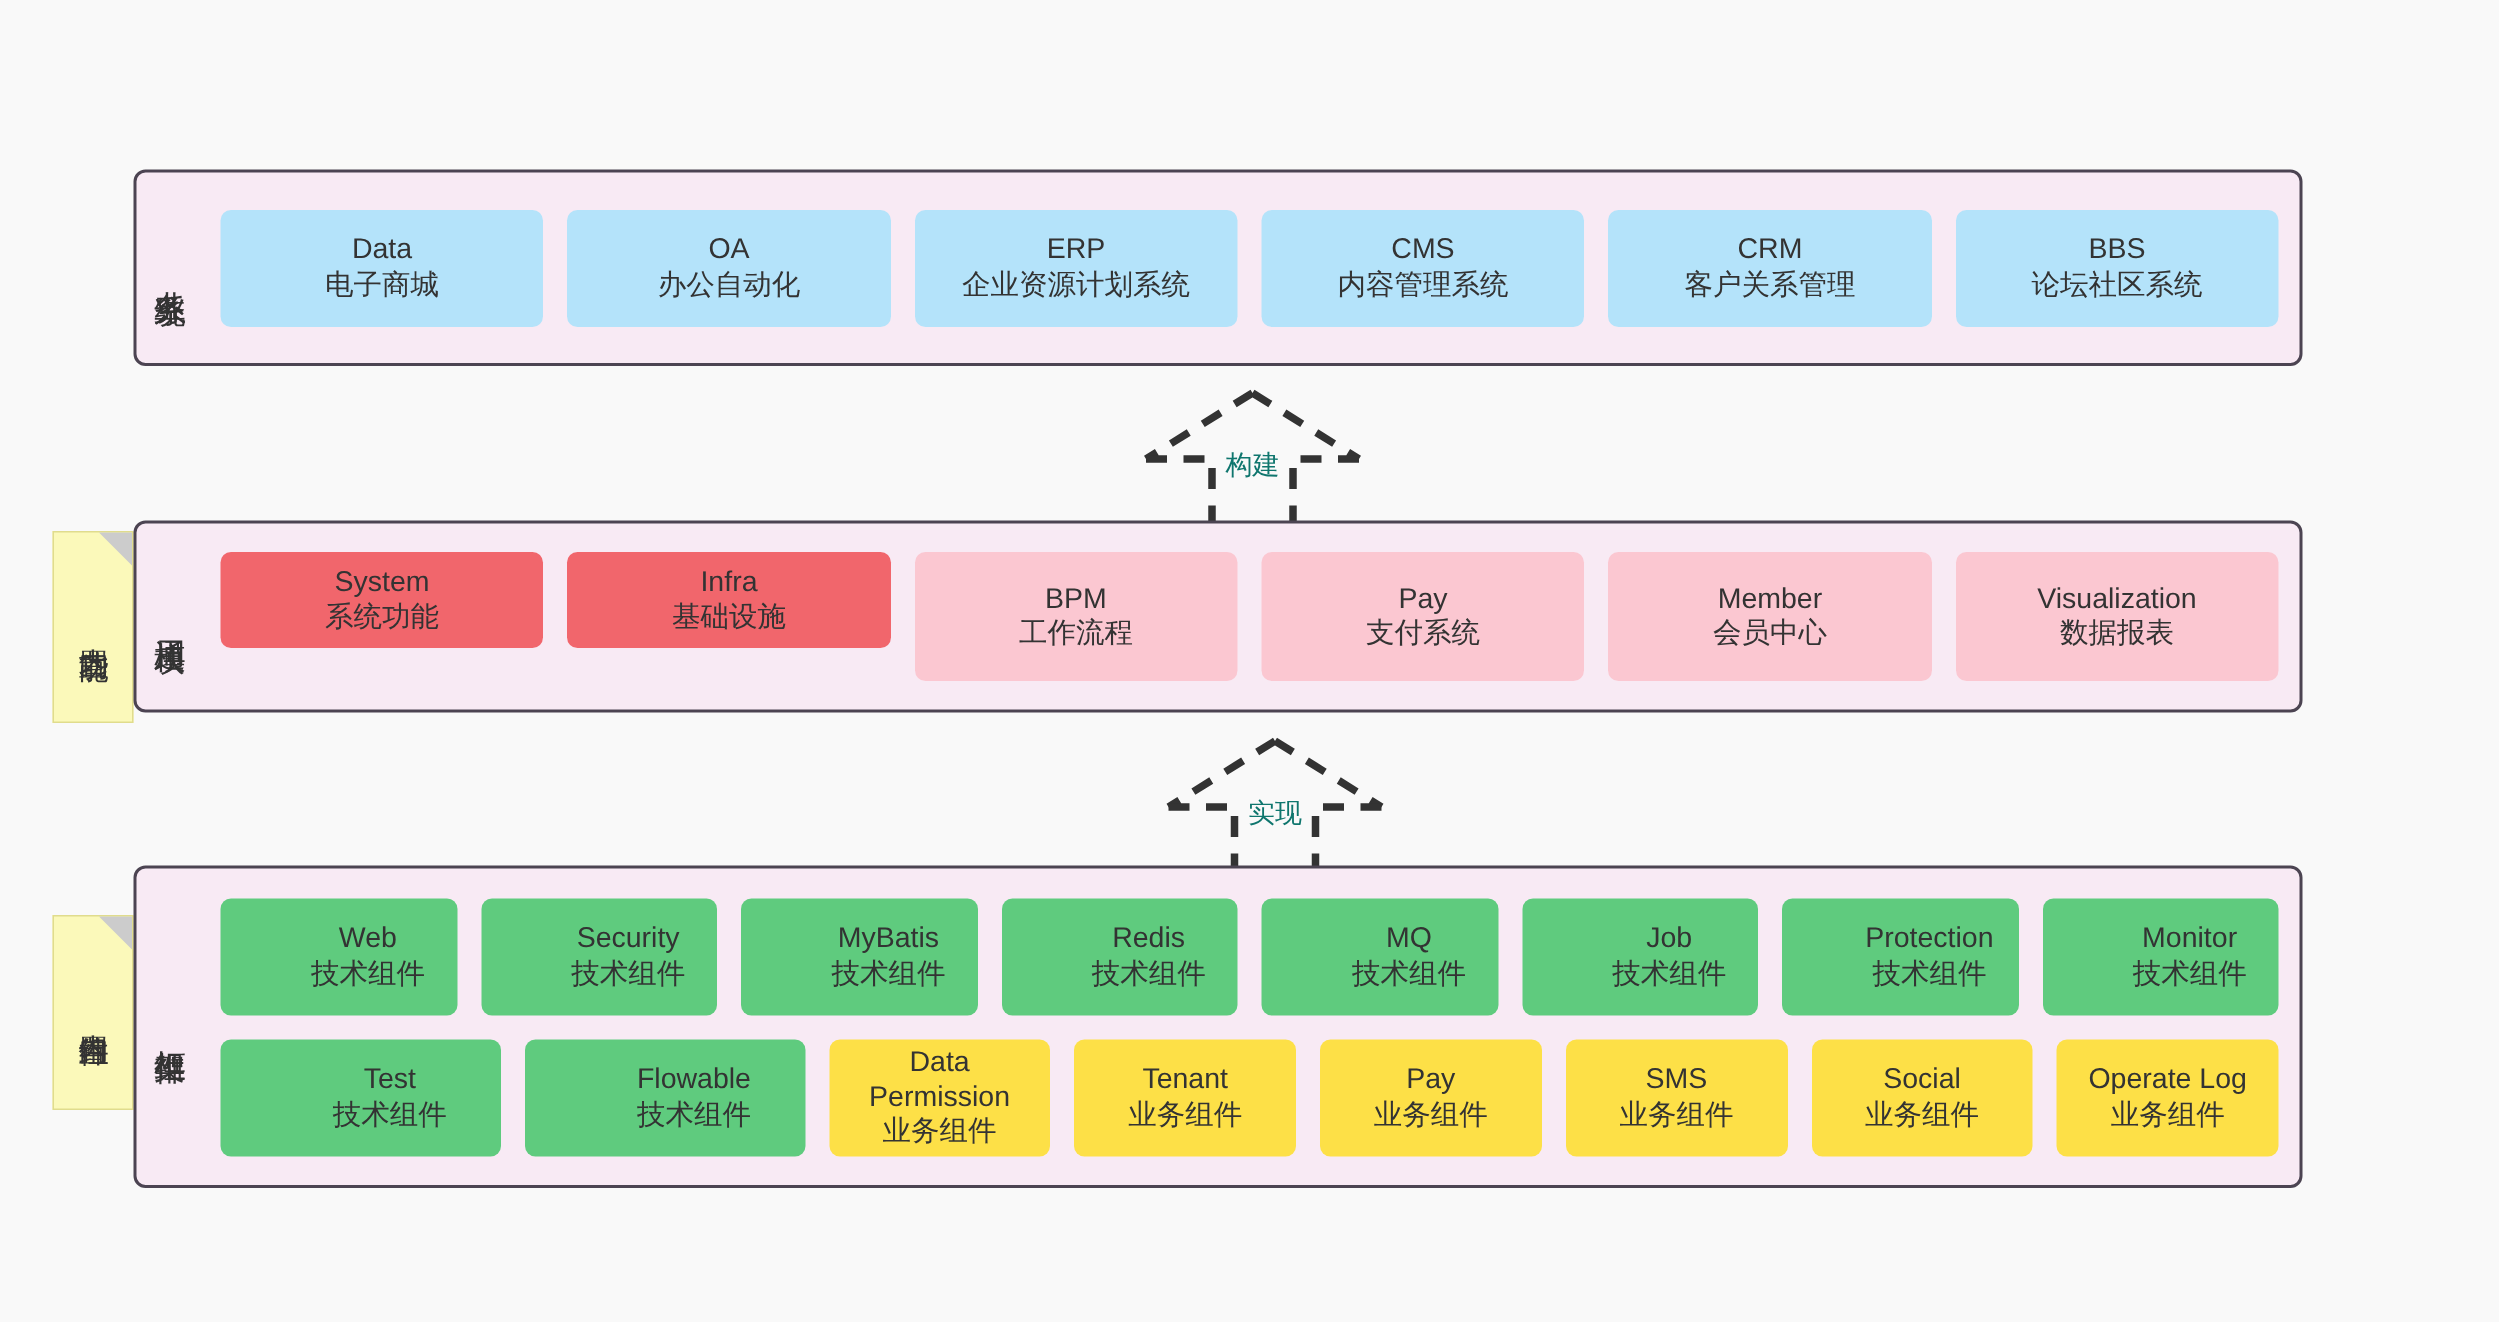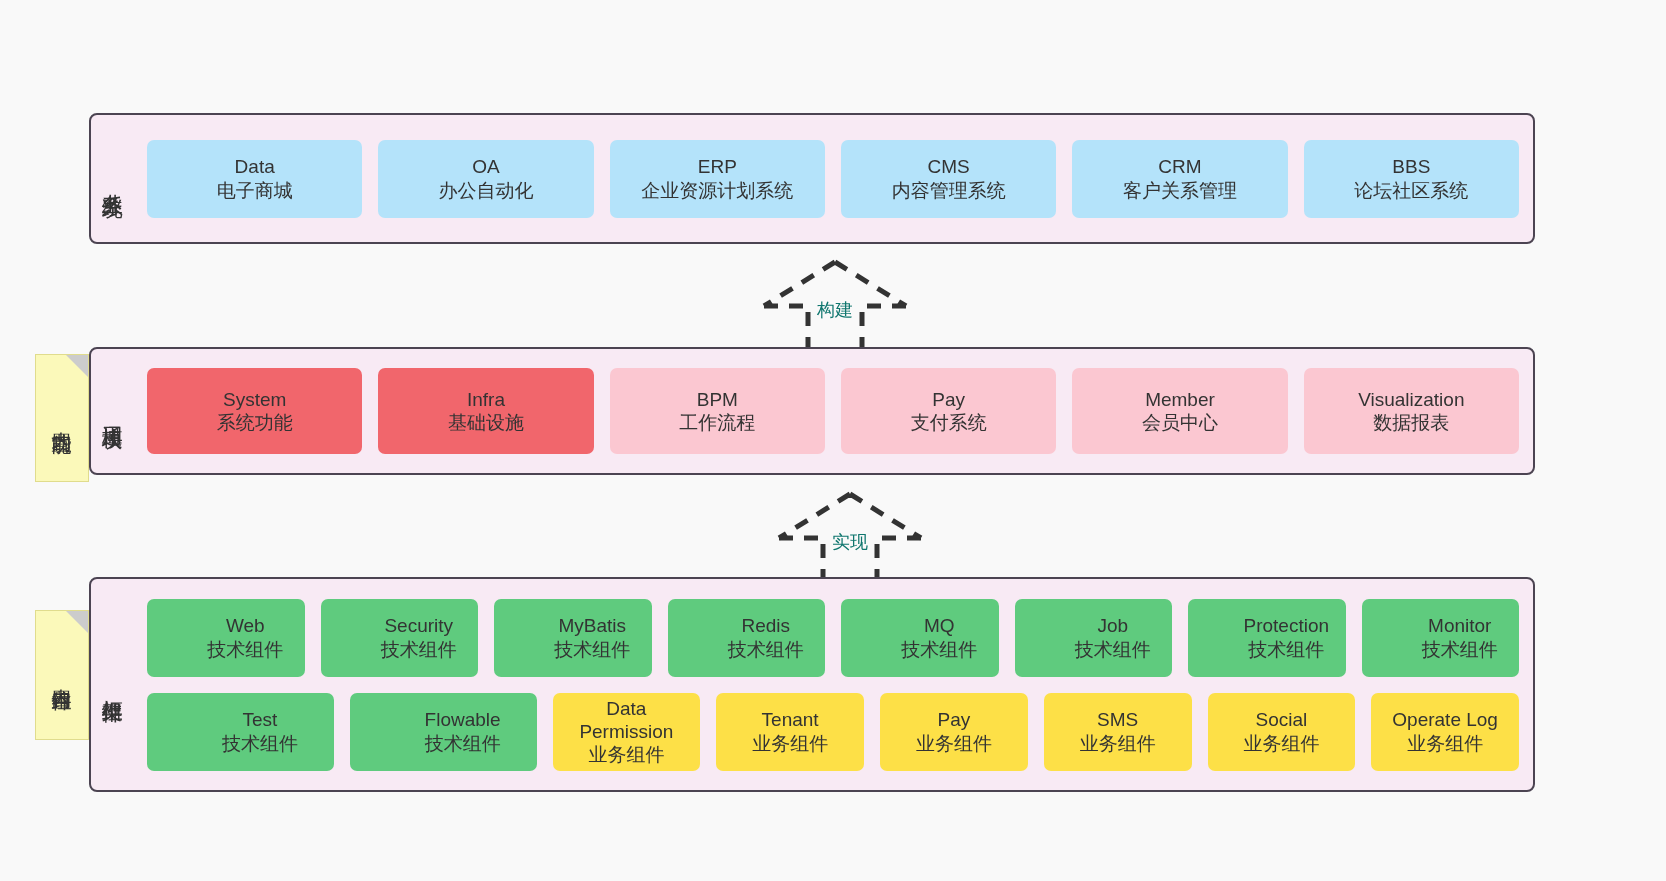--- a/index.html
+++ b/index.html
@@ -72,21 +72,21 @@
     font-size: 19px;
     line-height: 1.22;
     color: #333333;
     padding: 4px 6px;
     user-select: none;
   }
   .card .l1 { white-space: normal; }
   .card .l2 { white-space: nowrap; }
 
   .card.blue      { background: #b4e3fa; height: 78px; }
-  .card.red       { background: #f1666c; height: 86px; }
+  .card.red       { background: #f1666c; height: 64px; }
   .card.pink      { background: #fbc7d1; height: 86px; }
   .card.green     { background: #5fcb7e; height: 78px; padding-left: 45px; }
   .card.lightgreen{ background: #fde047; height: 78px; }
 
   
   .note {
     position: absolute;
     box-sizing: border-box;
     background: #fbf9ba;
     border: 1px solid #e0dc8d;

